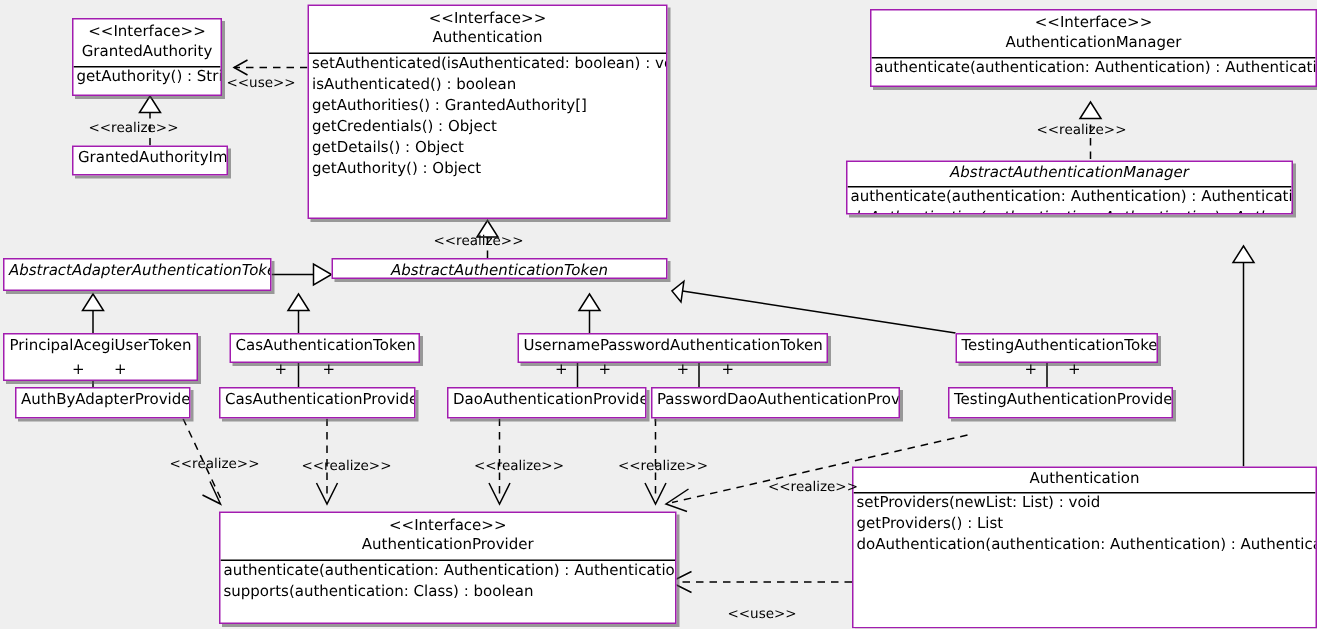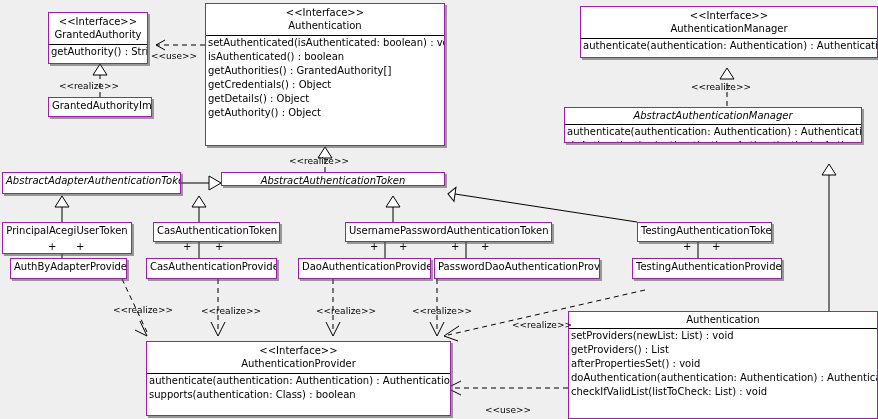--- a/index.html
+++ b/index.html
@@ -333,23 +333,21 @@
   </div>
 
   <div class="uml-box compact" style="left:568px; top:311px; width:310px; height:108px;">
     <div class="uml-head">
       <span class="cname">Authentication</span>
     </div>
     <div class="uml-sep"></div>
     <div class="uml-members">
       <div class="uml-member">setProviders(newList: List) : void</div>
       <div class="uml-member">getProviders() : List</div>
-      <div class="uml-member">afterPropertiesSet() : void</div>
       <div class="uml-member">doAuthentication(authentication: Authentication) : Authentication</div>
-      <div class="uml-member">checkIfValidList(listToCheck: List) : void</div>
     </div>
   </div>
 
   <div class="edge-label" style="left:151px; top:51px;">&lt;&lt;use&gt;&gt;</div>
   <div class="edge-label" style="left:59px; top:81px;">&lt;&lt;realize&gt;&gt;</div>
   <div class="edge-label" style="left:289px; top:156px;">&lt;&lt;realize&gt;&gt;</div>
   <div class="edge-label" style="left:691px; top:82px;">&lt;&lt;realize&gt;&gt;</div>
   <div class="edge-label" style="left:113px; top:305px;">&lt;&lt;realize&gt;&gt;</div>
   <div class="edge-label" style="left:201px; top:306px;">&lt;&lt;realize&gt;&gt;</div>
   <div class="edge-label" style="left:316px; top:306px;">&lt;&lt;realize&gt;&gt;</div>

